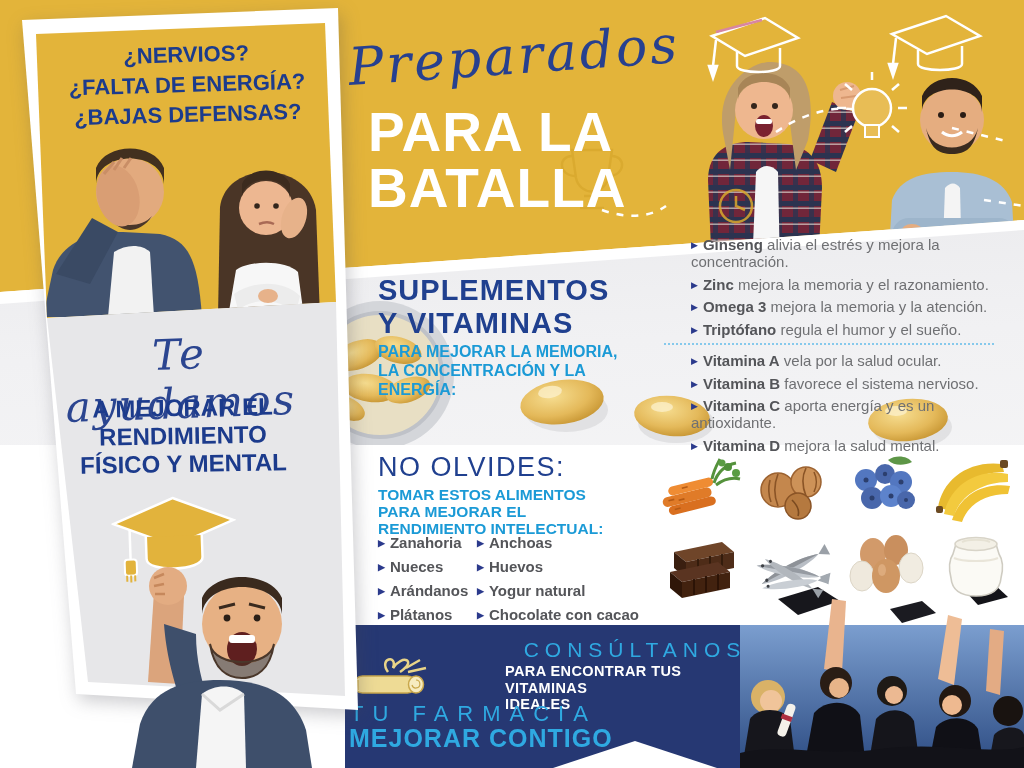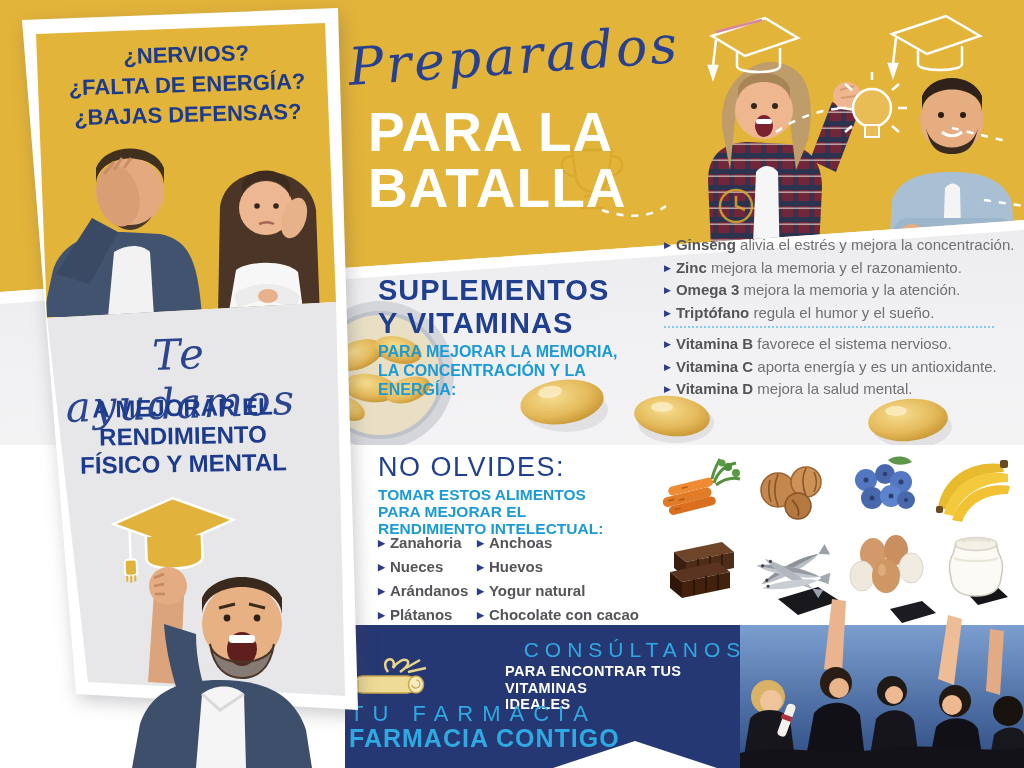--- a/index.html
+++ b/index.html
@@ -34,21 +34,21 @@
               color:#1c3b8c;font-weight:800;font-size:24px;line-height:28px;transform:rotate(-1deg);}
   
   .hero-script{position:absolute;left:348px;top:26px;width:320px;text-align:center;color:#27408f;
                font-family:"DejaVu Serif",serif;font-style:italic;font-size:52px;transform:rotate(-4deg);letter-spacing:3px;}
   .hero-l1{position:absolute;left:368px;top:100px;color:#ffffff;font-weight:800;font-size:55px;letter-spacing:1px;}
   .hero-l2{position:absolute;left:368px;top:156px;color:#ffffff;font-weight:800;font-size:55px;letter-spacing:1px;}
   
   .sup-title{position:absolute;left:378px;top:274px;color:#20408f;font-weight:800;font-size:29px;line-height:33px;letter-spacing:1px;}
   .sup-sub{position:absolute;left:378px;top:342px;color:#1b9ad6;font-weight:700;font-size:16px;line-height:19px;}
   .sup-list{position:absolute;left:664px;top:236px;width:356px;font-size:15px;}
-  .srow{margin-bottom:5.5px;color:#6f7073;}
+  .srow{margin-bottom:5.5px;color:#6f7073;margin-left:27px;}
   .sname{font-weight:700;color:#545559;}
   .tri{color:#2b3a8c;font-size:9px;margin-right:5px;vertical-align:2px;}
   .sdivider{border-top:2px dotted #86c9ec;width:330px;margin:4px 0 7px 0;}
   
   .foods-title{position:absolute;left:378px;top:452px;color:#20408f;font-weight:400;font-size:27px;letter-spacing:1.5px;}
   .foods-sub{position:absolute;left:378px;top:486px;color:#1b9ad6;font-weight:700;font-size:15.5px;line-height:17px;}
   .foods-col{position:absolute;top:534px;font-size:15px;font-weight:700;color:#545559;}
   .fcol1{left:378px;} .fcol2{left:477px;}
   .frow{margin-bottom:7px;}
   .food{position:absolute;width:88px;height:72px;}
@@ -232,21 +232,21 @@
       <path d="M40,20 C30,6 50,2 45,16"></path>
       <path d="M45,16 C54,2 70,8 52,20"></path>
       <path d="M58,16 L72,8 M60,20 L78,16"></path>
     </g>
     <rect x="6" y="24" width="62" height="17" rx="8.5" fill="#eedb95" stroke="#c9a84c" stroke-width="1.5"></rect>
     <ellipse cx="68" cy="32.5" rx="7.5" ry="8.5" fill="#f7ecc0" stroke="#c9a84c" stroke-width="1.5"></ellipse>
     <path d="M68,28 a4,4 0 1 1 -4,5" stroke="#c9a84c" stroke-width="1.2" fill="none"></path>
     <path d="M10,28 L10,38" stroke="#c9a84c" stroke-width="1.2"></path>
   </svg>
   <div class="brand1">TU FARMACIA</div>
-  <div class="brand2">FARMACIA CONTIGO</div>
+  <div class="brand2">MEJORAR CONTIGO</div>
 
   <div class="card-shadow">
     <div class="layer card-frame"></div>
   </div>
   <div class="layer card-yellow">
 
     <svg style="position:absolute;left:38px;top:112px;" width="300" height="205" viewBox="0 0 300 205">
 
       <path d="M5,205 L15,158 C25,128 55,120 85,120 L122,122 C152,128 160,150 164,205 Z" fill="#42536f"></path>
       <path d="M70,205 L76,140 C88,132 104,132 112,140 L116,205 Z" fill="#f2f2f2"></path>
@@ -322,20 +322,21 @@
     <div>LA CONCENTRACIÓN Y LA</div>
     <div>ENERGÍA:</div>
   </div>
 
   <div class="sup-list">
     <div class="srow"><span class="tri">▶</span><span class="sname">Ginseng</span> <span>alivia el estrés y mejora la concentración.</span></div>
     <div class="srow"><span class="tri">▶</span><span class="sname">Zinc</span> <span>mejora la memoria y el razonamiento.</span></div>
     <div class="srow"><span class="tri">▶</span><span class="sname">Omega 3</span> <span>mejora la memoria y la atención.</span></div>
     <div class="srow"><span class="tri">▶</span><span class="sname">Triptófano</span> <span>regula el humor y el sueño.</span></div>
     <div class="sdivider"></div>
+    <div class="srow"><span class="tri">▶</span><span class="sname">Vitamina A</span> <span>vela por la salud ocular.</span></div>
     <div class="srow"><span class="tri">▶</span><span class="sname">Vitamina B</span> <span>favorece el sistema nervioso.</span></div>
     <div class="srow"><span class="tri">▶</span><span class="sname">Vitamina C</span> <span>aporta energía y es un antioxidante.</span></div>
     <div class="srow"><span class="tri">▶</span><span class="sname">Vitamina D</span> <span>mejora la salud mental.</span></div>
   </div>
 
   <div class="foods-title">NO OLVIDES:</div>
   <div class="foods-sub">
     <div>TOMAR ESTOS ALIMENTOS</div>
     <div>PARA MEJORAR EL</div>
     <div>RENDIMIENTO INTELECTUAL:</div>

